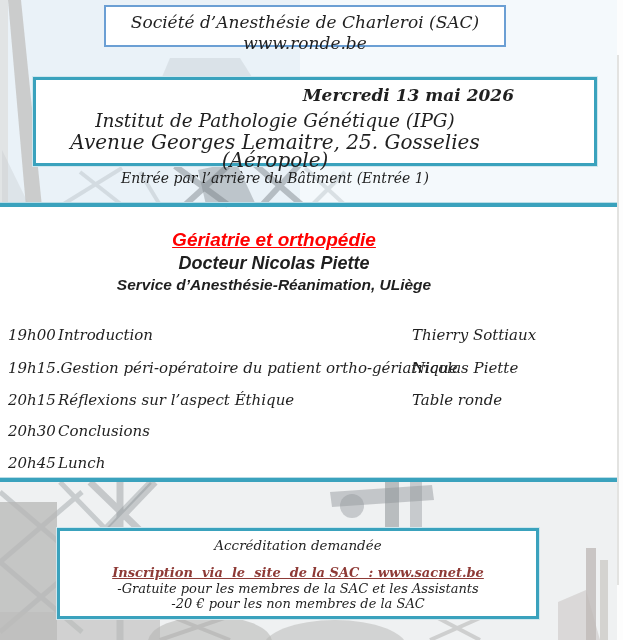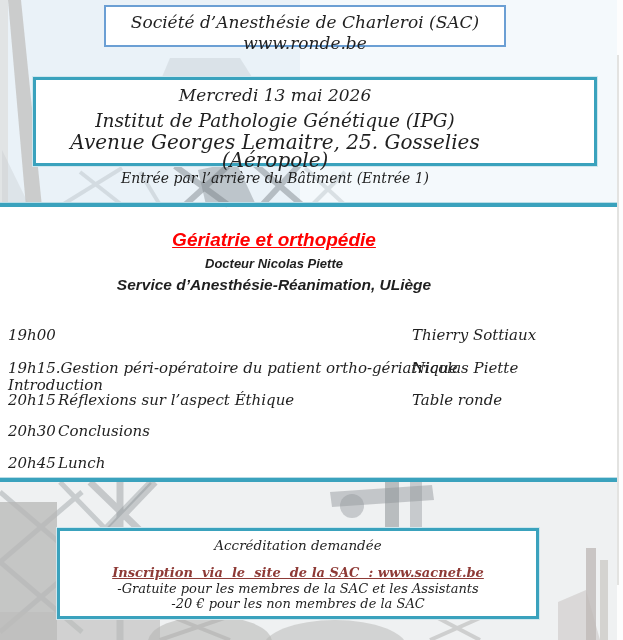--- a/index.html
+++ b/index.html
@@ -12,39 +12,39 @@
   .script{font-family:"DejaVu Serif",serif;font-style:italic;color:#1f1f1f;}
   .comic{font-family:"Liberation Sans",sans-serif;font-style:italic;font-weight:bold;color:#1f1f1f;}
 
   
   .box{position:absolute;box-sizing:border-box;background:#ffffff;}
   .box1{left:104px;top:5px;width:402px;height:42px;border:2px solid #6b9fd4;text-align:center;padding-top:4px;}
   .box1 .l1{font-size:17px;line-height:22px;}
   .box1 .l2{font-size:17px;line-height:20px;}
   .box2{left:33px;top:77px;width:564px;height:89px;border:3px solid #3aa2bd;box-shadow:0 0 0 1px #cfe7ee;padding-top:3px;}
   .box2-inner{width:478px;text-align:center;}
-  .box2 .date{font-size:17px;font-weight:normal;line-height:25px;}
+  .box2 .date{font-size:17px;font-weight:bold;line-height:25px;text-align:right;}
   .box2 .venue{font-size:18.5px;line-height:25px;}
   .box2 .addr{font-size:20px;line-height:18px;}
   .box2 .entr{font-size:14px;line-height:18px;}
 
   .rule{position:absolute;left:0;width:617px;height:5px;background:#3aa2bd;border-top:1.5px solid #b9dde7;box-sizing:border-box;}
   .rule1{top:202px;}
   .rule2{top:477px;}
 
   .session{position:absolute;left:0;top:227px;width:548px;text-align:center;}
   .session .title{font-size:19px;line-height:26px;color:#ff0000;text-decoration:underline;}
-  .session .speaker{font-size:13px;line-height:21px;}
+  .session .speaker{font-size:18px;line-height:21px;}
   .session .affil{font-size:15.5px;line-height:21px;}
 
   .sched-row{position:absolute;left:8px;width:606px;display:flex;font-size:15px;line-height:19px;}
   .sched-row .time{flex:0 0 50px;}
   .sched-row .topic{flex:0 0 auto;}
   .sched-row .who{position:absolute;left:404px;top:0;text-align:center;}
-  .r0{top:326px;flex-direction:column;} .r1{top:359px;} .r2{top:391px;} .r3{top:422px;} .r4{top:454px;}
+  .r0{top:326px;} .r1{top:359px;} .r2{top:391px;} .r3{top:422px;} .r4{top:454px;}
 
   .box3{left:57px;top:528px;width:482px;height:91px;border:3px solid #3aa2bd;box-shadow:0 0 0 1px #cfe7ee;text-align:center;padding-top:5px;}
   .box3 .accr{font-size:13.5px;line-height:18px;}
   .box3 .gap{height:10px;}
   .box3 .inscr{font-size:13px;line-height:17px;font-weight:bold;color:#8e3a36;text-decoration:underline;white-space:pre;}
   .box3 .note{font-size:13px;line-height:15px;}
 </style>
 </head>
 <body>
 

